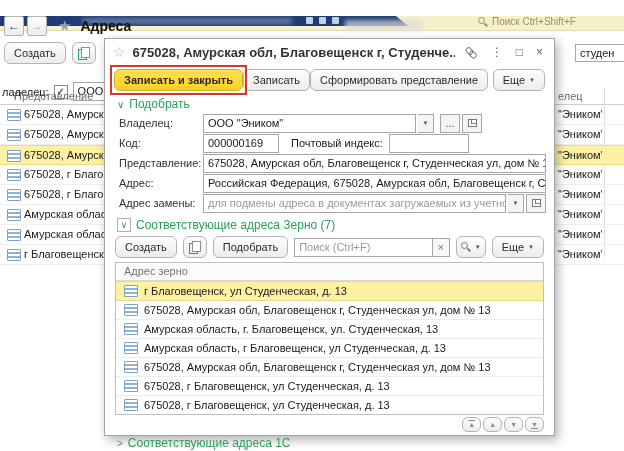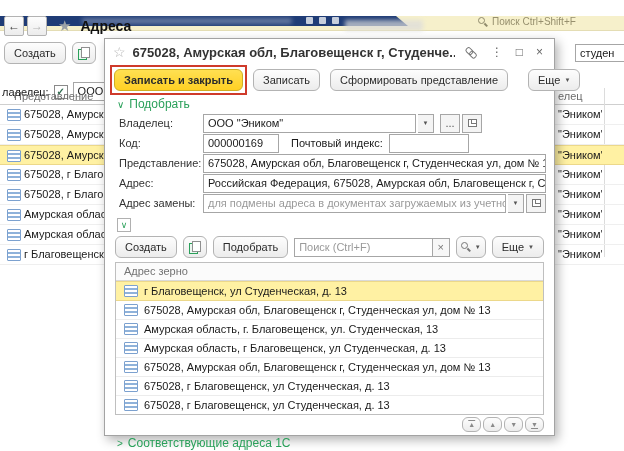--- a/index.html
+++ b/index.html
@@ -78,21 +78,21 @@
   .coldiv{position:absolute;left:604px;top:88px;width:1px;height:169px;background:#dcdcdc;}
 
   
   .dlg{position:absolute;left:104px;top:38px;width:451px;height:398px;background:#fff;
     border:1px solid #a3a3a3;box-shadow:3px 4px 10px rgba(0,0,0,.30);box-sizing:border-box;}
   .dlg-title{display:flex;align-items:center;gap:7px;height:26px;padding:0 8px;}
   .dlg-star{color:#b5b5b5;font-size:14px;}
   .dlg-cap{flex:1;font-size:13px;font-weight:600;color:#333;white-space:nowrap;overflow:hidden;}
   .winbtn{color:#666;font-size:12px;padding:0 3px;display:inline-flex;align-items:center;}
 
-  .dlg-cmd{display:flex;align-items:center;gap:10px;height:30px;padding:0 9px;position:relative;}
+  .dlg-cmd{display:flex;align-items:center;height:30px;padding:0 9px;position:relative;}
   .btn-yellow{background:linear-gradient(#ffe052,#ffd024);border:1px solid #cfae24;font-weight:bold;}
   .annot{position:relative;display:inline-flex;}
   .annot-box{position:absolute;left:-4px;top:-4px;right:-4px;bottom:-4px;border:2px solid #cf3a2b;pointer-events:none;}
   .spacer{flex:1;}
 
   .sect{display:flex;align-items:center;gap:5px;height:18px;padding-left:12px;color:#2aa05a;font-size:12px;}
   .chev{font-size:10px;}
   .chevbox{width:12px;height:12px;border:1px solid #b0b0b0;display:inline-flex;align-items:center;justify-content:center;font-size:9px;color:#2aa05a;background:#fff;}
 
   .frow{display:flex;align-items:center;height:20px;padding-left:14px;padding-right:8px;gap:2px;}
@@ -275,20 +275,21 @@
       <span class="ctl-dd">
           <span class="dd">▼</span>
         </span>
       <span class="ctl-sq">
           <span class="ic-open"></span>
         </span>
     </div>
 
     <div class="sect" style="margin-top:3px;">
       <span class="chevbox">∨</span>
+      <span>Соответствующие адреса Зерно (7)</span>
     </div>
 
     <div class="ztoolbar">
       <span class="btn">Создать</span>
       <span class="btn sq">
           <span class="ic-copy"></span>
         </span>
       <span class="btn">Подобрать</span>
       <span class="zsearch">
         <span class="fld ghost">Поиск (Ctrl+F)</span>

